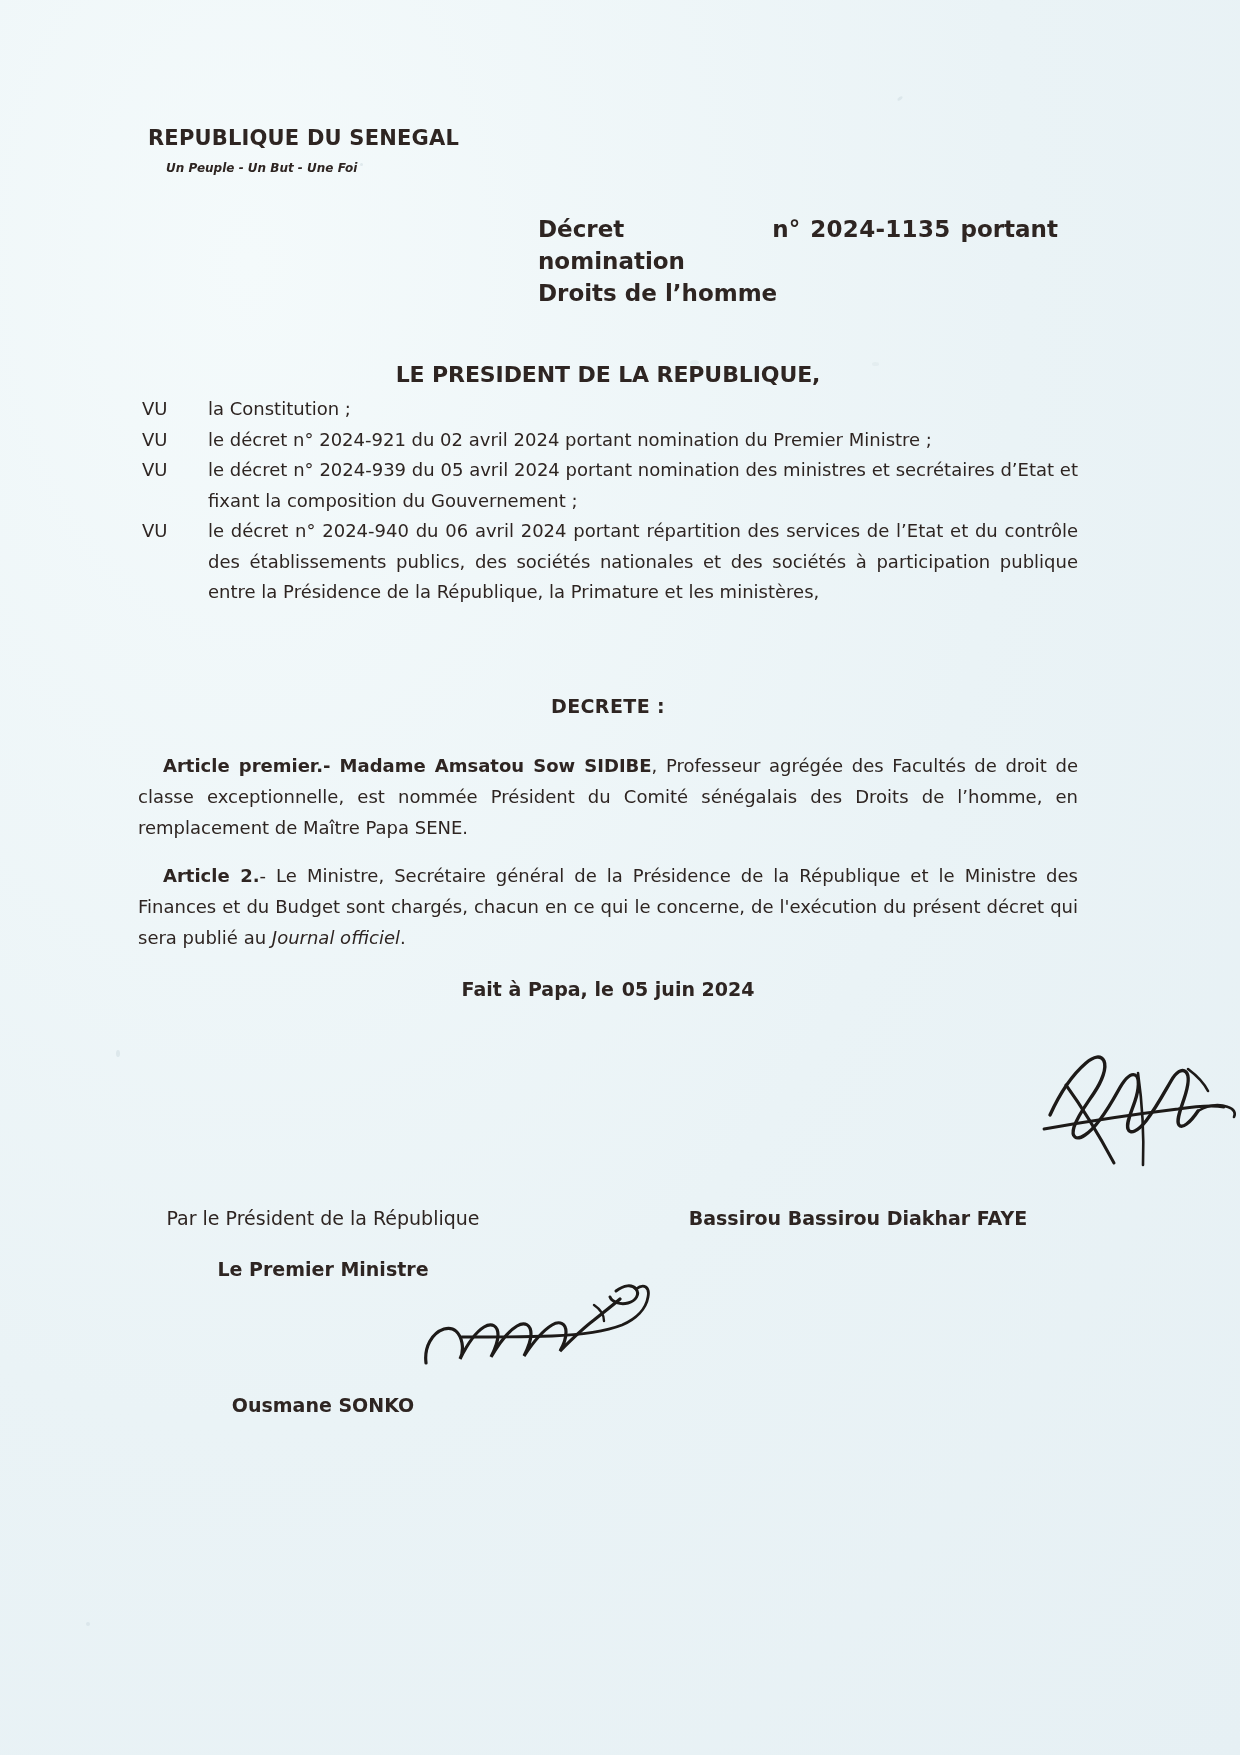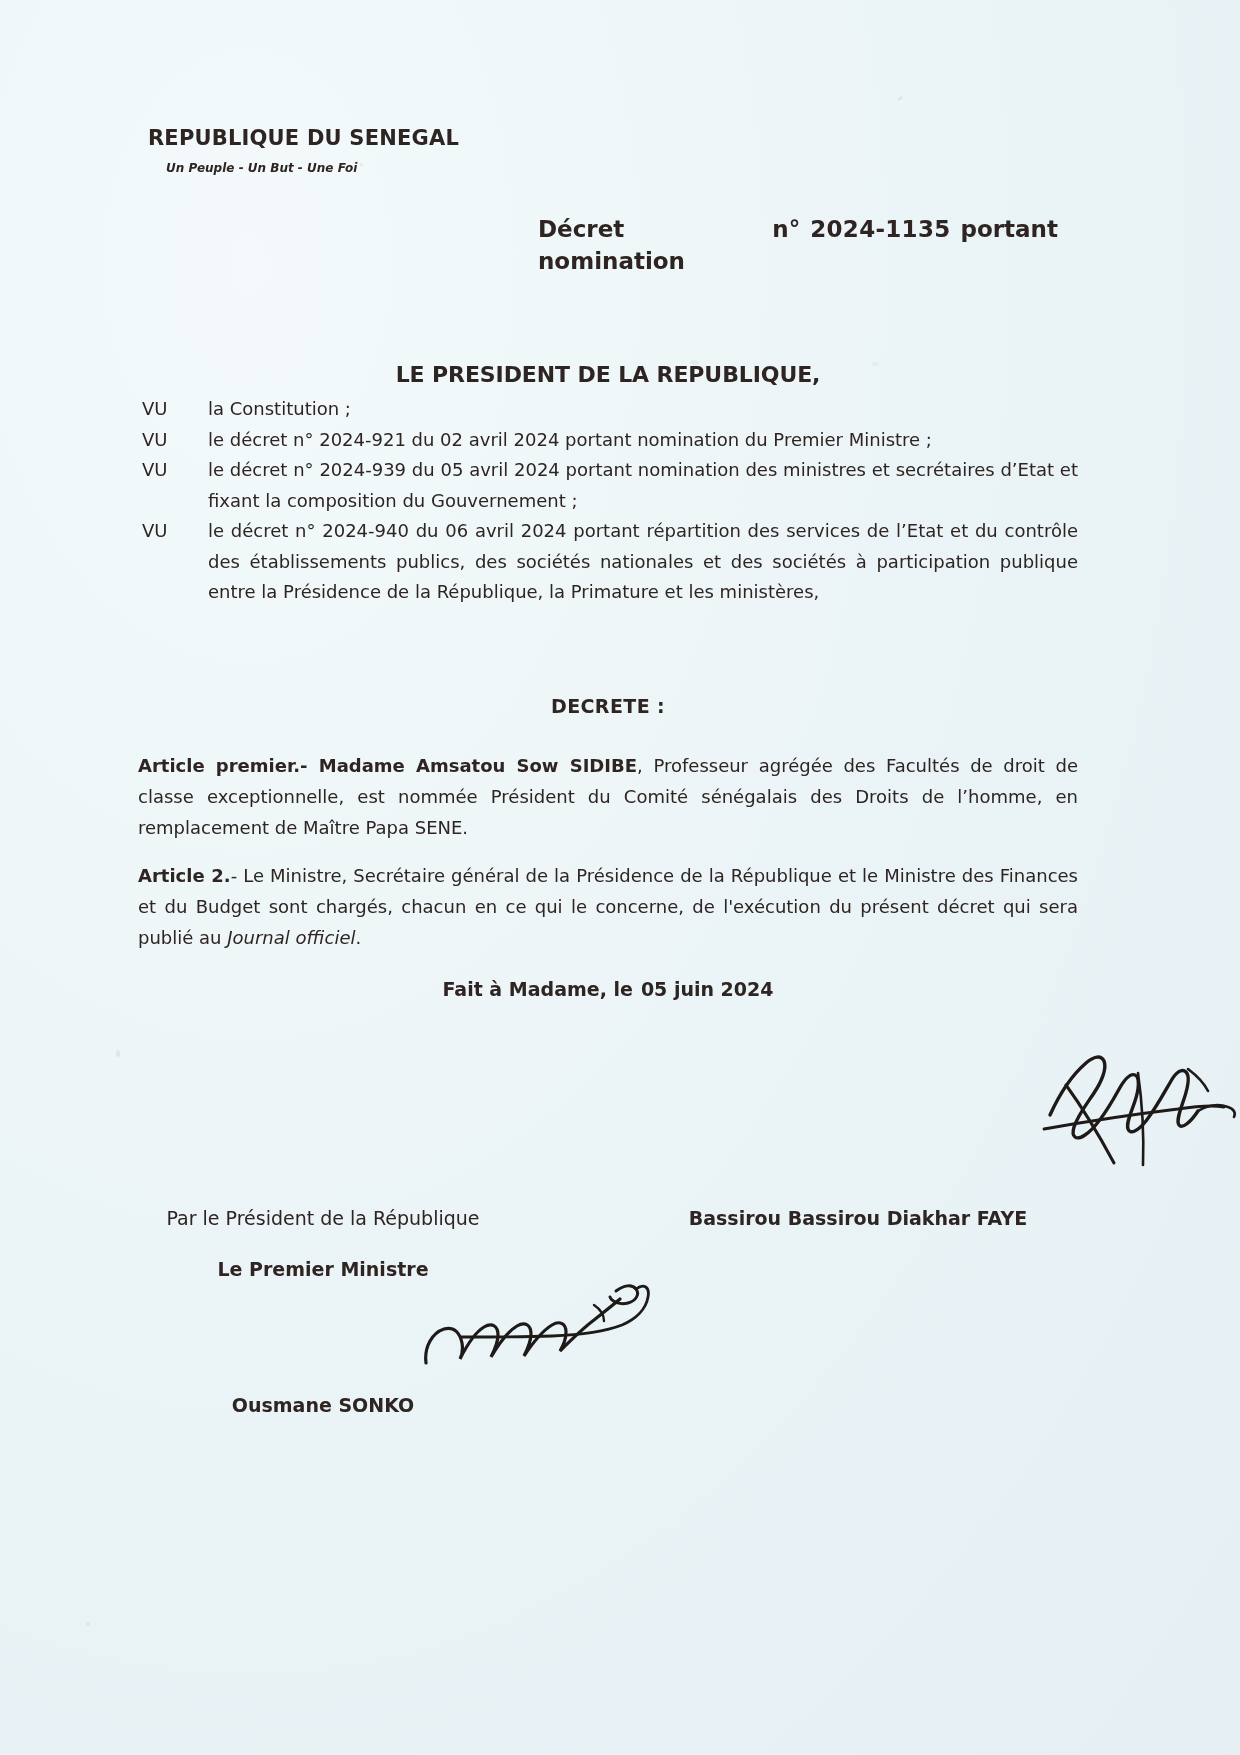--- a/index.html
+++ b/index.html
@@ -143,20 +143,21 @@
     font-size: 18px;
     line-height: 31px;
     text-align: justify;
     text-align-last: left;
     color: #2e2522;
   }
   .article.art1 { top: 750px; }
   .article.art2 { top: 860px; }
   .article .lead {
     font-weight: bold;
+    margin-left: 25px;
   }
   .article .ital { font-style: italic; }
 
   
   .fait {
     position: absolute;
     left: 0;
     top: 978px;
     width: 940px;
     text-align: center;
@@ -231,20 +232,21 @@
   <div class="speck" style="left:872px;top:362px;width:7px;height:4px;opacity:.3;"></div>
 
   <div class="content">
 
     <div class="hdr-title">REPUBLIQUE DU SENEGAL</div>
 
     <div class="hdr-motto">Un Peuple - Un But - Une Foi</div>
 
     <div class="decree-block">
       <span>Décret n°</span><span class="num">2024-1135</span><span>portant nomination</span>
+      <span class="decree-line3">Droits de l’homme</span>
     </div>
 
     <div class="pres-heading">LE PRESIDENT DE LA REPUBLIQUE,</div>
 
     <div class="vu-list">
       <div class="vu-row">
         <div class="vu-tag">VU</div>
         <div class="vu-text">la Constitution ;</div>
       </div>
       <div class="vu-row">
@@ -265,21 +267,21 @@
 
     <div class="article art1">
       <span class="lead">Article premier.- Madame Amsatou Sow SIDIBE</span><span>, Professeur agrégée des Facultés de droit de classe exceptionnelle, est nommée Président du Comité sénégalais des Droits de l’homme, en remplacement de Maître Papa SENE.</span>
     </div>
 
     <div class="article art2">
       <span class="lead">Article 2.</span><span>- Le Ministre, Secrétaire général de la Présidence de la République et le Ministre des Finances et du Budget sont chargés, chacun en ce qui le concerne, de l'exécution du présent décret qui sera publié au </span><span class="ital">Journal officiel</span><span>.</span>
     </div>
 
     <div class="fait">
-      <span>Fait à Madame, le</span><span class="date">05 juin 2024</span>
+      <span>Fait à Papa, le</span><span class="date">05 juin 2024</span>
     </div>
 
     <svg class="sig-svg sig-pres-svg" width="210" height="130" viewBox="0 0 210 130">
       <path d="M12,70 C22,48 34,30 48,18 C56,11 63,10 66,16 C69,23 64,36 56,48
                C48,60 40,70 36,82 C33,92 38,96 47,90 C58,83 70,64 80,46
                C86,35 92,28 97,30 C102,32 101,44 97,56 C93,68 88,78 90,84
                C92,90 100,86 108,76 C118,63 126,48 133,36 C138,27 144,23 148,27
                C152,31 150,42 146,54 C142,66 138,76 141,80 C144,84 152,78 160,66" stroke-width="3.4" stroke-linecap="round"></path>
       <path d="M6,84 C40,78 90,70 140,64 C160,61 175,60 186,62" stroke-width="2.8" stroke-linecap="round"></path>
       <path d="M28,40 C44,62 62,92 76,118" stroke-width="3" stroke-linecap="round"></path>

